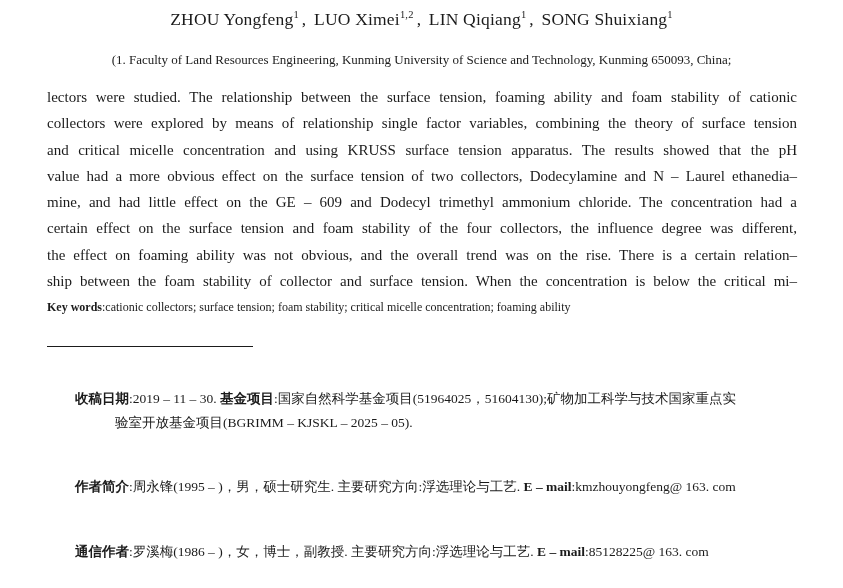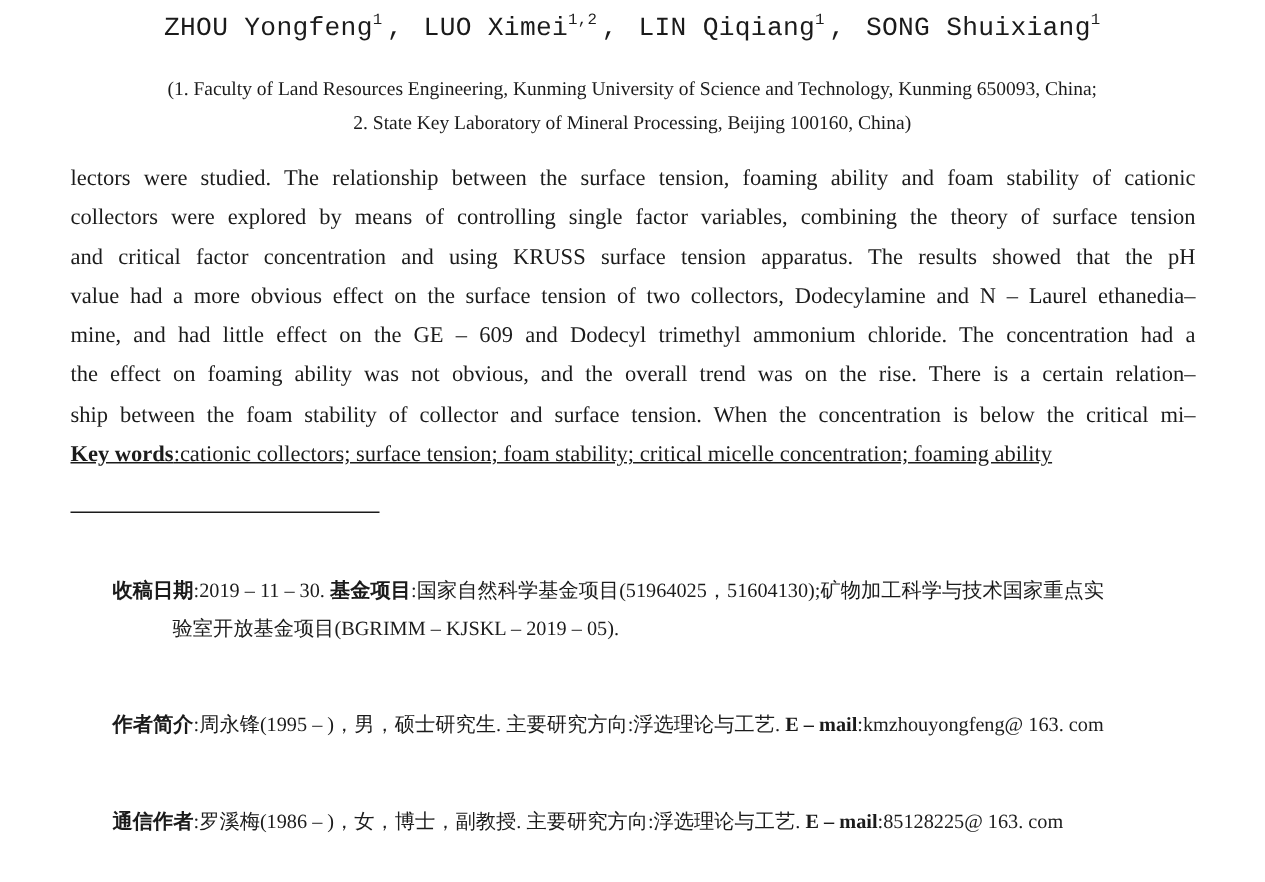--- a/index.html
+++ b/index.html
@@ -14,21 +14,20 @@
     color: #1b1b1b;
     font-family: "Liberation Serif", "DejaVu Serif", serif;
     position: relative;
   }
   .authors-line {
     margin-top: 9px;
     text-align: center;
     font-size: 17.5px;
     letter-spacing: 0.2px;
     white-space: nowrap;
-    font-family: Liberation Mono, monospace;
   }
   .authors-line sup {
     font-size: 10.5px;
     vertical-align: super;
     line-height: 0;
   }
   .author-sep { padding: 0 3px; }
   .affiliations {
     margin-top: 18px;
     text-align: center;
@@ -45,23 +44,22 @@
     text-align: justify;
     text-align-last: justify;
     white-space: normal;
   }
   .abs-line.no-stretch,
   .keywords-line {
     text-align: left;
     text-align-last: left;
   }
   .keywords-line {
-    font-size: 15px;
+    font-size: 12px;
     line-height: 26.3px;
-    text-decoration: underline;
   }
   .inline-bold { font-weight: bold; }
   .footnote-rule {
     margin: 25px 0 0 47px;
     width: 206px;
     border: none;
     border-top: 1.5px solid #1b1b1b;
     height: 0;
   }
   .footnotes {
@@ -80,34 +78,34 @@
 
 <div class="authors-line">
   <span>ZHOU Yongfeng</span><sup>1</sup><span class="author-sep">,</span>
   <span>LUO Ximei</span><sup>1,2</sup><span class="author-sep">,</span>
   <span>LIN Qiqiang</span><sup>1</sup><span class="author-sep">,</span>
   <span>SONG Shuixiang</span><sup>1</sup>
 </div>
 
 <div class="affiliations">
   <div>(1. Faculty of Land Resources Engineering, Kunming University of Science and Technology, Kunming 650093, China;</div>
-  <div>2. State Key Laboratory of Mineral Processing, Beijing 100160, China)</div>
 </div>
 
 <div class="content">
   <div class="abs-line">lectors were studied. The relationship between the surface tension, foaming ability and foam stability of cationic</div>
-  <div class="abs-line">collectors were explored by means of controlling single factor variables, combining the theory of surface tension</div>
-  <div class="abs-line">and critical factor concentration and using KRUSS surface tension apparatus. The results showed that the pH</div>
+  <div class="abs-line">collectors were explored by means of relationship single factor variables, combining the theory of surface tension</div>
+  <div class="abs-line">and critical micelle concentration and using KRUSS surface tension apparatus. The results showed that the pH</div>
   <div class="abs-line">value had a more obvious effect on the surface tension of two collectors, Dodecylamine and N – Laurel ethanedia–</div>
   <div class="abs-line">mine, and had little effect on the GE – 609 and Dodecyl trimethyl ammonium chloride. The concentration had a</div>
+  <div class="abs-line">certain effect on the surface tension and foam stability of the four collectors, the influence degree was different,</div>
   <div class="abs-line">the effect on foaming ability was not obvious, and the overall trend was on the rise. There is a certain relation–</div>
   <div class="abs-line">ship between the foam stability of collector and surface tension. When the concentration is below the critical mi–</div>
   <div class="keywords-line"><span class="inline-bold">Key words</span><span>:cationic collectors; surface tension; foam stability; critical micelle concentration; foaming ability</span></div>
 </div>
 
 <hr class="footnote-rule">
 
 <div class="footnotes">
   <div class="fn-line"><span class="inline-bold">收稿日期</span><span>:2019 – 11 – 30. </span><span class="inline-bold">基金项目</span><span>:国家自然科学基金项目(51964025，51604130);矿物加工科学与技术国家重点实</span></div>
-  <div class="fn-wrap-line">验室开放基金项目(BGRIMM – KJSKL – 2019 – 05).</div>
+  <div class="fn-wrap-line">验室开放基金项目(BGRIMM – KJSKL – 2025 – 05).</div>
   <div class="fn-line"><span class="inline-bold">作者简介</span><span>:周永锋(1995 – )，男，硕士研究生. 主要研究方向:浮选理论与工艺. </span><span class="inline-bold">E – mail</span><span>:kmzhouyongfeng@ 163. com</span></div>
   <div class="fn-line"><span class="inline-bold">通信作者</span><span>:罗溪梅(1986 – )，女，博士，副教授. 主要研究方向:浮选理论与工艺. </span><span class="inline-bold">E – mail</span><span>:85128225@ 163. com</span></div>
 </div>
 
 </body></html>

